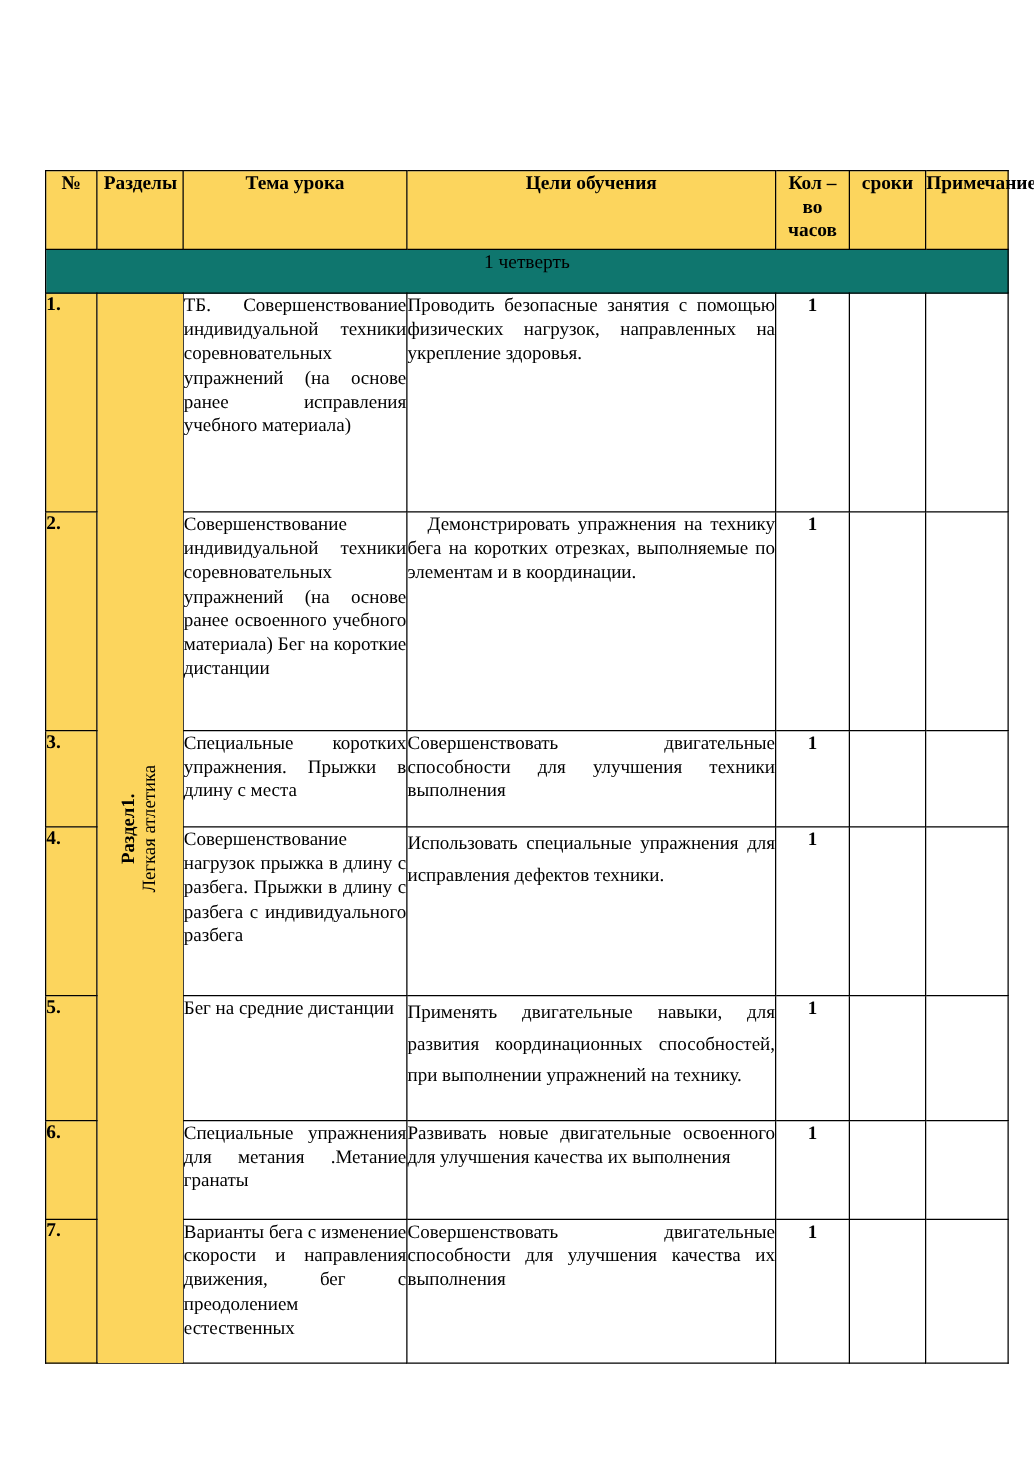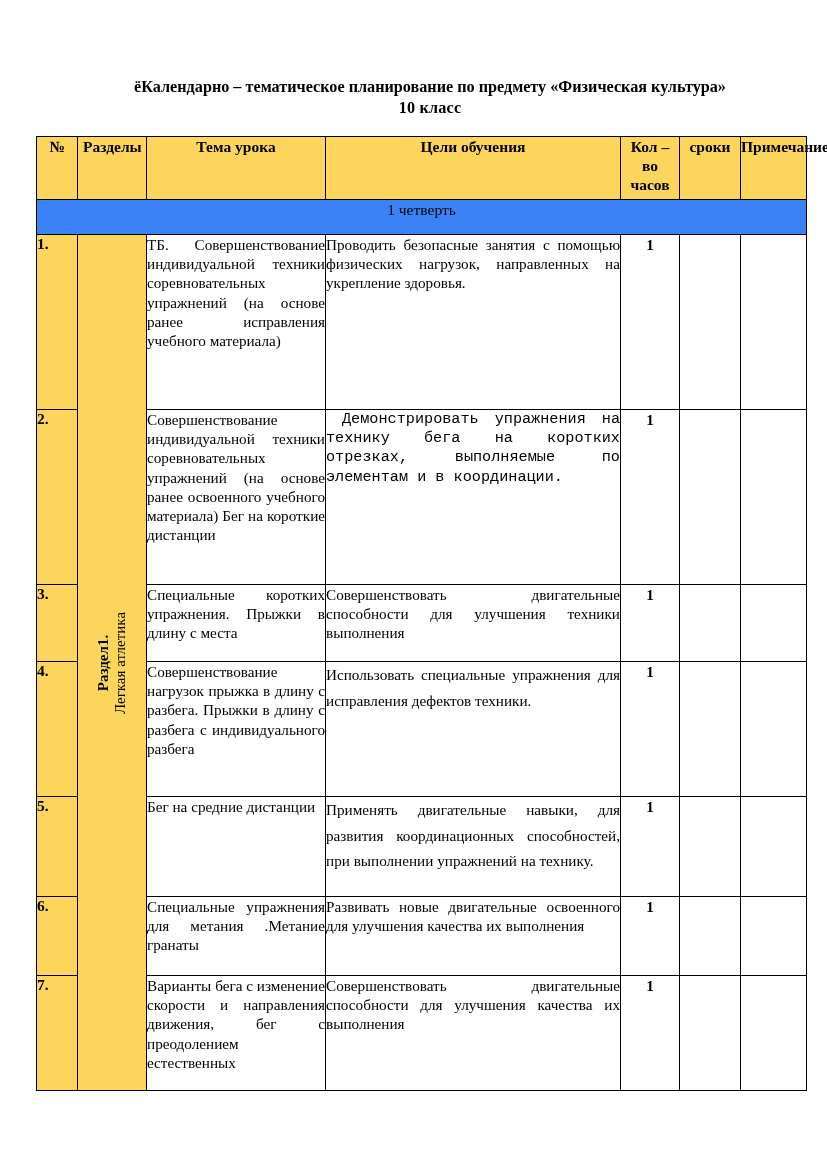--- a/index.html
+++ b/index.html
@@ -57,21 +57,21 @@
     vertical-align: top;
   }
   .hdr.left { text-align: left; padding-left: 5px; margin-left: 23px; }
   .quarter-cell {
     text-align: center;
     vertical-align: bottom;
     font-size: 15.5px;
     line-height: 19px;
     height: 34px;
     padding-bottom: 2px;
-    background: #3b82f6;
+    background: #0f766e;
   }
   .num-cell {
     background: #FCD55D;
     font-weight: bold;
     font-size: 15.5px;
     line-height: 18px;
     padding: 2px 0 0 4px;
     text-align: left;
   }
   .sect-cell {
@@ -99,39 +99,35 @@
     hyphens: none;
   }
   .goal-cell {
     font-size: 15.2px;
     line-height: 19.2px;
     text-align: justify;
     padding: 2px 5px 2px 5px;
     margin-top: 48px;
   }
   .goal-cell.wide { line-height: 25.5px; }
-  .goal-cell.indent { text-indent: 16px; font-family: Liberation Mono, monospace; }
+  .goal-cell.indent { text-indent: 16px; }
   .hours-cell {
     font-weight: bold;
     font-size: 15.2px;
     line-height: 19px;
     text-align: center;
     padding: 2px 0 0 0;
   }
   .blank-cell { background: #ffffff; }
 </style>
 </head>
 <body>
 
 <div class="page">
 
-  <div class="title-block">
-    <span class="title-line">ёКалендарно – тематическое планирование по предмету «Физическая культура»</span>
-    <span class="title-line title-line2">10 класс</span>
-  </div>
 
   <table class="ktp">
     <colgroup>
       <col style="width:41px">
       <col style="width:69px">
       <col style="width:179px">
       <col style="width:295px">
       <col style="width:59px">
       <col style="width:61px">
       <col style="width:66px">

